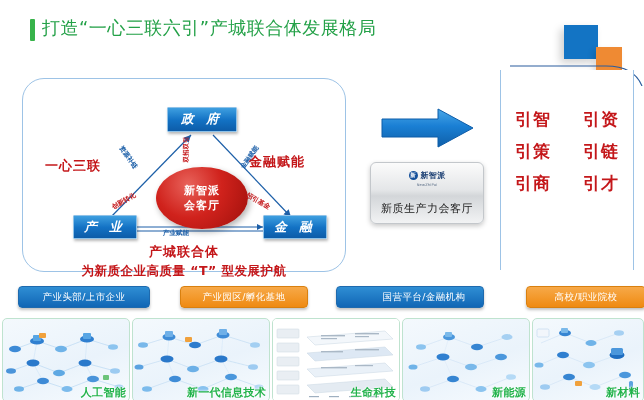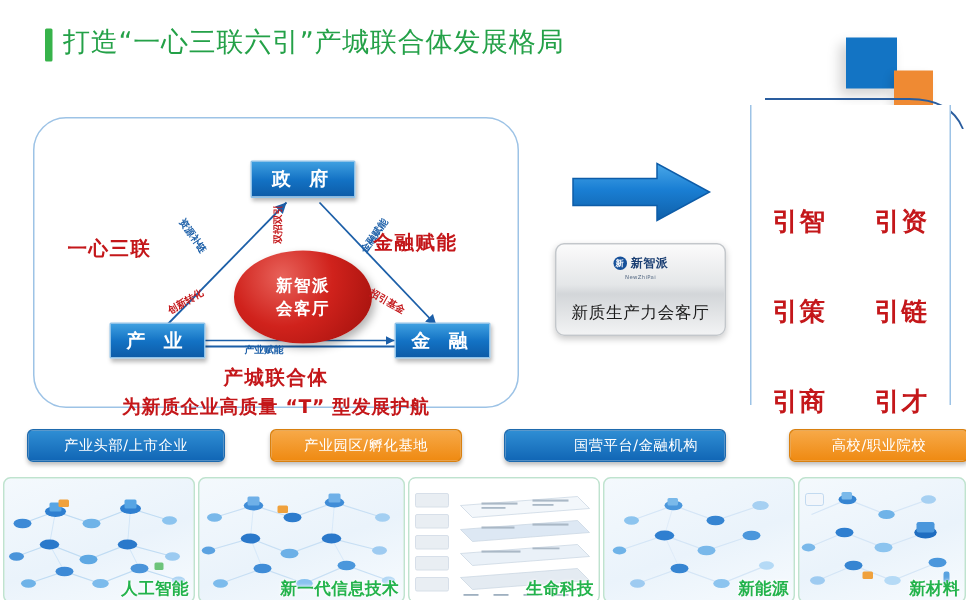--- a/index.html
+++ b/index.html
@@ -32,20 +32,21 @@
   .diagram-card{
     position:absolute;left:22px;top:22px;width:322px;height:192px;
     border:1.5px solid #9dc3e6;border-radius:22px;background:#fff;
   }
   .node-box{
     position:absolute;border-radius:1px;color:#fff;font-weight:bold;font-size:12.5px;
     display:flex;align-items:center;justify-content:center;letter-spacing:4px;
     background:linear-gradient(180deg,#3e9fe0 0%,#1372c4 52%,#0d5ca8 100%);
     box-shadow:1px 2px 3px rgba(0,0,0,.28);
     border:1px solid #8fc2e8;
+    font-style:italic;
   }
   .node-gov{left:144px;top:28px;width:68px;height:23px;}
   .node-ind{left:50px;top:136px;width:62px;height:22px;}
   .node-fin{left:240px;top:136px;width:62px;height:22px;}
 
   .center-ellipse{
     position:absolute;left:133px;top:88px;width:92px;height:62px;border-radius:50%;
     background:radial-gradient(circle at 35% 28%,#e8625a 0%,#d0221c 45%,#9d0f0b 100%);
     box-shadow:2px 3px 6px rgba(0,0,0,.3);
     display:flex;flex-direction:column;align-items:center;justify-content:center;
@@ -101,21 +102,21 @@
   
   .right-card{
     position:absolute;left:500px;top:14px;width:132px;height:200px;
     border-left:1.5px solid #9dc3e6;border-right:1.5px solid #9dc3e6;background:#fff;
   }
   .yin-grid{
     position:absolute;left:0;top:38px;width:132px;
     display:grid;grid-template-columns:1fr 1fr;row-gap:9px;column-gap:4px;
     justify-items:center;
   }
-  .yin{font-size:17px;font-weight:bold;color:#c4171a;letter-spacing:1px;margin-top:28px;}
+  .yin{font-size:17px;font-weight:bold;color:#c4171a;letter-spacing:1px;}
 
   
   .pills{position:absolute;left:0;top:286px;width:644px;height:24px;}
   .pill{
     position:absolute;height:20px;border-radius:4px;color:#fff;
     font-size:9.5px;font-weight:normal;letter-spacing:.4px;
     display:flex;align-items:center;justify-content:center;
     box-shadow:0 2px 3px rgba(0,0,0,.25);
   }
   .pill.blue{background:linear-gradient(180deg,#2f8ed4 0%,#1166b5 100%);border:1px solid #1e6aae;}

